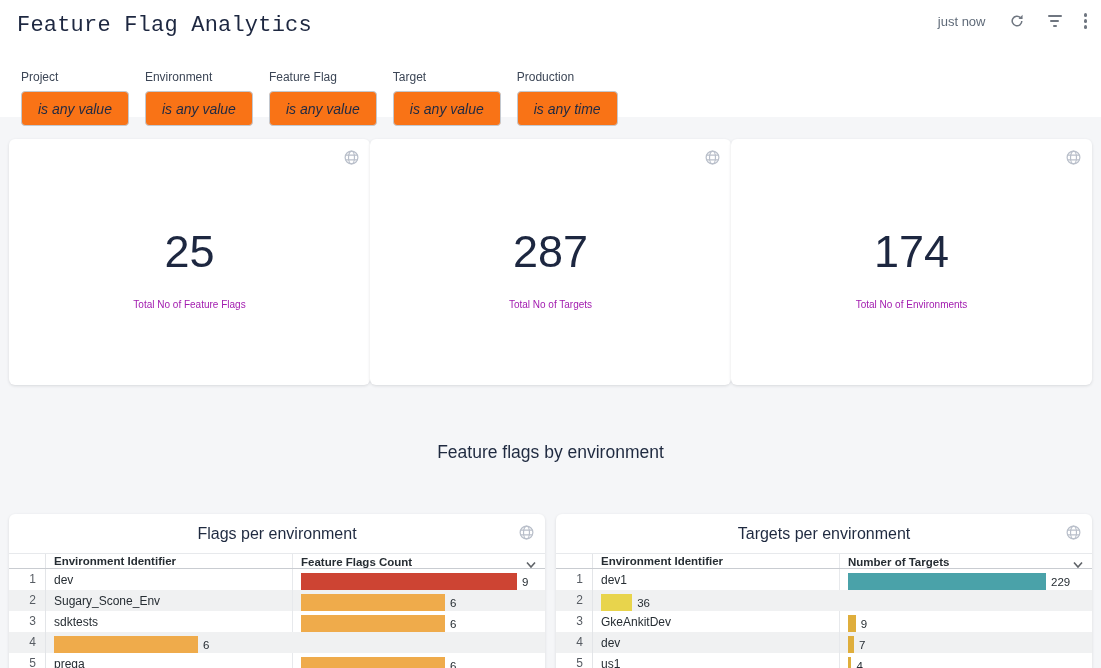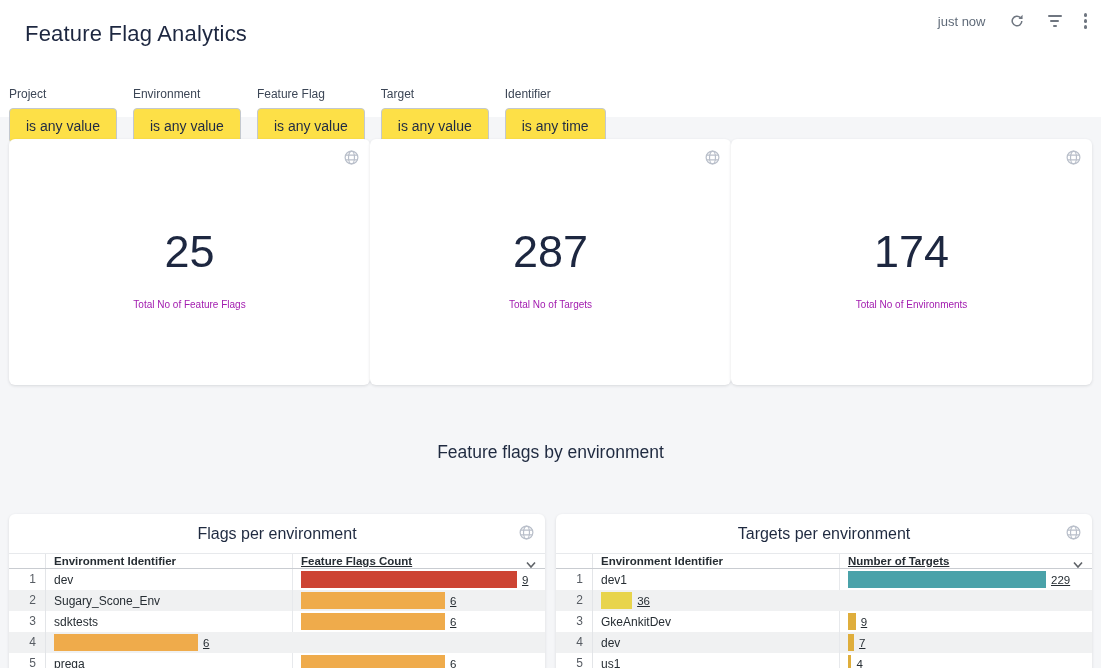--- a/index.html
+++ b/index.html
@@ -6,56 +6,56 @@
   html,body { margin:0; padding:0; }
   body {
     width:1101px; height:668px; overflow:hidden;
     background:#f5f6f8;
     font-family:"Liberation Sans","DejaVu Sans",sans-serif;
     color:#262d33;
   }
   
   .top-band { height:117px; background:#ffffff; position:relative; }
   .title-row { display:flex; justify-content:space-between; align-items:flex-start; padding:5px 14px 0 9px; }
-  .page-title { margin:16px; font-size:22px; font-weight:400; color:#1d2740; letter-spacing:.2px; }
+  .page-title { margin:8px; font-size:22px; font-weight:400; color:#1d2740; letter-spacing:.2px;font-family:Liberation Mono, monospace; }
   .controls { display:flex; align-items:center; gap:22px; margin-top:6px; }
   .last-refreshed { font-size:13px; color:#5f6a78;padding-left:32px; }
   .iconbtn { background:none; border:none; padding:0; cursor:pointer; display:flex; align-items:center; justify-content:center; height:20px; }
   .filtericon { display:flex; flex-direction:column; align-items:center; gap:3px; }
   .filtericon i { display:block; height:2px; background:#6f7680; border-radius:1px; }
   .filtericon i:nth-child(1){ width:14px; } .filtericon i:nth-child(2){ width:9px; } .filtericon i:nth-child(3){ width:4px; }
   .kebab { display:flex; flex-direction:column; gap:2.5px; }
   .kebab i { width:3.5px; height:3.5px; border-radius:50%; background:#6f7680; }
-  .filters { display:flex; gap:16px; padding:24px 8px 0 9px; }
+  .filters { display:flex; gap:16px; padding:24px 8px 0 9px;margin-left:12px; }
   .flabel { font-size:12px; color:#3c4656; margin-bottom:7px; }
   .fbox {
-    height:35px; background:#fde047; border:1px solid #c3c8cf; border-radius:4px;
+    height:35px; background:#f97316; border:1px solid #c3c8cf; border-radius:4px;
     display:flex; align-items:center; justify-content:center; padding:0 16px;
-    font-size:14px; color:#1f2a44; cursor:pointer; white-space:nowrap;
+    font-size:14px; color:#1f2a44; cursor:pointer; white-space:nowrap;font-style:italic;
   }
   
   .dash { padding:22px 9px 0 9px; }
   .card { background:#fff; border-radius:6px; box-shadow:0 1px 3px rgba(40,50,60,.14); position:relative; }
   .globe { position:absolute; top:10px; right:10px; line-height:0; }
   .kpi-row { display:flex; }
   .kpi { flex:1; height:246px; display:flex; flex-direction:column; align-items:center; justify-content:center; padding-top:14px; }
   .kval { font-size:45px; font-weight:400; color:#1d2740; line-height:1; }
   .klabel { margin-top:25px; font-size:10px; color:#a21caf; }
   .section-title { margin-top:56px; text-align:center; font-size:17.5px; color:#1f2a40; line-height:22px; }
   .charts-row { display:flex; gap:11px; margin-top:51px; }
   .chart { flex:1; height:420px; overflow:hidden; }
   .ctitle { padding-top:10px; text-align:center; font-size:16px; color:#1f2a40; line-height:20px; }
   .thead {
     margin-top:9px; height:16px; display:flex; align-items:center;
     border-top:1px solid #e7e9ec; border-bottom:1px solid #c9ccd1;
     font-size:11.5px; font-weight:bold; color:#262d33;
   }
   .cidx { width:37px; height:100%; flex:0 0 auto; text-align:right; padding-right:9px; border-right:1px solid #e3e5e8; }
   .cname { width:247px; flex:0 0 auto; padding-left:8px; border-right:1px solid #e7e9ec; height:100%; display:flex; align-items:center; overflow:hidden; white-space:nowrap; }
-  .cval { flex:1; padding-left:8px; height:100%; display:flex; align-items:center; position:relative;text-decoration:underline; }
+  .cval { flex:1; padding-left:8px; height:100%; display:flex; align-items:flex-end; position:relative; }
   .chev { position:absolute; right:8px; top:6px; cursor:pointer; }
   .trow { display:flex; height:21px; align-items:center; font-size:12px; color:#262d33; cursor:pointer; }
   .trow:nth-child(even) { background:#f0f1f2; }
   .trow .cidx { line-height:21px; color:#575c63; }
   .bar-area { display:flex; align-items:center; }
   .c0 .bar-area { width:216px; }
   .c1 .bar-area { width:198px; }
   .bar { height:17px; flex:0 0 auto; }
   .bval { flex:0 0 auto; margin-left:5px; font-size:11.5px; color:#262d33; white-space:nowrap; }
 </style>
@@ -102,21 +102,21 @@
       </div>
       <div class="filter">
         <div class="flabel">Feature Flag</div>
         <div class="fbox">is any value</div>
       </div>
       <div class="filter">
         <div class="flabel">Target</div>
         <div class="fbox">is any value</div>
       </div>
       <div class="filter">
-        <div class="flabel">Identifier</div>
+        <div class="flabel">Production</div>
         <div class="fbox">is any time</div>
       </div>
     </div>
   </div>
 
   <div class="dash">
 
     <div class="kpi-row">
       <div class="card kpi">
         <span class="globe">

